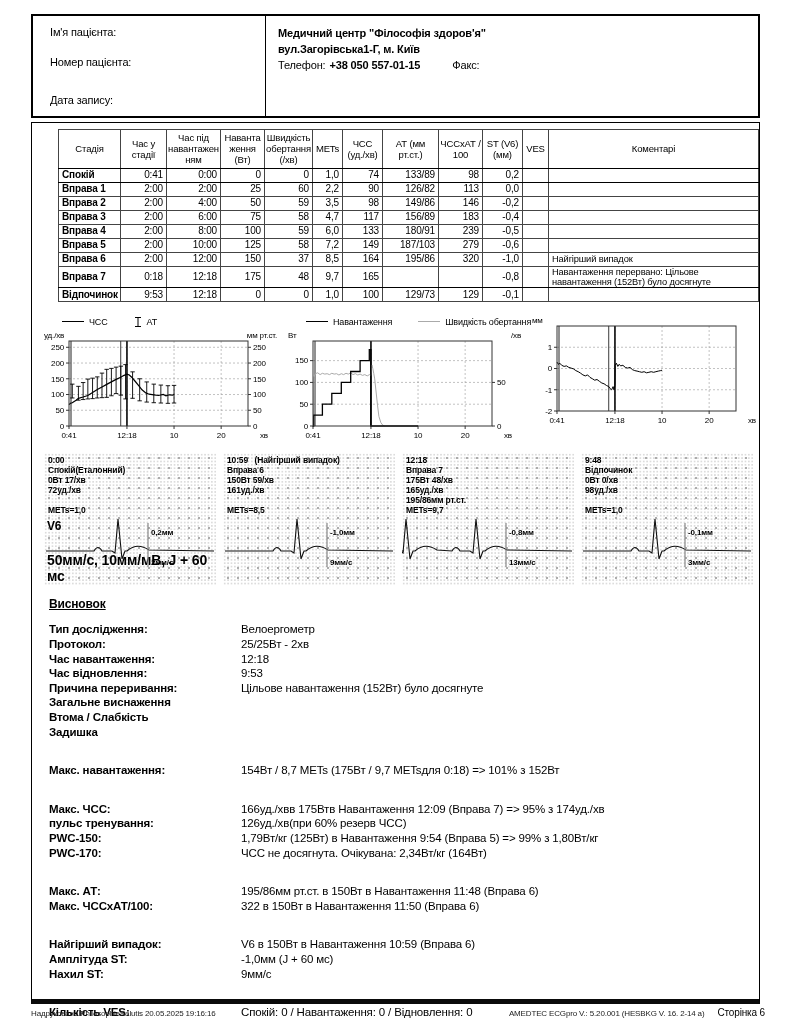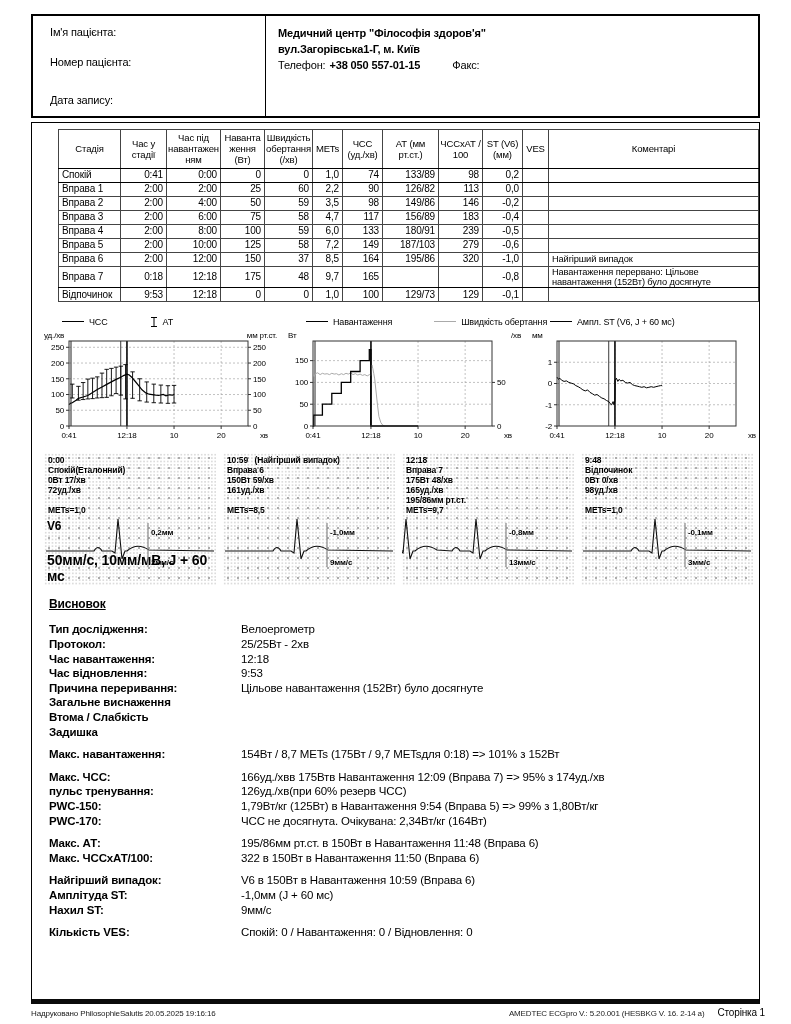--- a/index.html
+++ b/index.html
@@ -24,44 +24,44 @@
   
   .main-box{position:absolute;left:31px;top:122px;width:729px;height:882px;box-sizing:border-box;
             border:1.5px solid #000;border-bottom:5px solid #0a0a0a;}
   
   table.stage{border-collapse:collapse;margin:6px 0 0 26px;width:700px;font-size:10px;table-layout:fixed;
               border:1.5px solid #000;}
   table.stage th{font-weight:normal;font-size:9.5px;text-align:center;border:0.8px solid #444;
                  border-bottom:1.5px solid #000;padding:2px 1px;line-height:1.18;overflow-wrap:anywhere;}
   table.stage td{border:0.8px solid #444;padding:0 3px;height:13px;line-height:1.08;overflow:hidden;}
   table.stage td.num{text-align:right;}
-  table.stage td.stage{text-align:left;}
+  table.stage td.stage{text-align:left;font-weight:bold;}
   table.stage td.comment{text-align:left;font-size:9.3px;line-height:1.12;}
   table.stage tr.thick td{border-bottom:1.6px solid #000;}
   
   .charts-row{display:flex;gap:7px;margin:12px 0 0 10px;}
   .chart{width:237px;flex:none;}
-  .legend{display:flex;gap:42px;align-items:center;height:15px;padding-left:20px;font-size:9px;}
+  .legend{display:flex;gap:26px;align-items:center;height:15px;padding-left:20px;font-size:9px;}
   .legend .item{display:flex;align-items:center;gap:5px;white-space:nowrap;}
   .legend .sw{display:inline-block;width:22px;height:0;border-top:1.6px solid #000;}
   
   .ecg-row{display:flex;gap:7px;margin:8px 0 0 12px;}
   .ecg-panel{position:relative;width:172px;height:132px;flex:none;background-color:#fff;
      background-image:radial-gradient(#a8a8a8 0.7px,transparent 0.85px),radial-gradient(#dcdcdc 0.6px,transparent 0.75px);
      background-size:10px 10px,3.4px 3.4px;}
   .ecg-head{position:absolute;top:3px;left:4px;font-size:8.5px;font-weight:bold;line-height:1.16;white-space:pre;}
   .ecg-head div{min-height:9.6px;}
   .lead-label{position:absolute;top:66px;left:3px;font-weight:bold;font-size:12px;}
   .speed-note{position:absolute;bottom:1px;left:3px;font-size:14px;font-weight:bold;}
   svg.wave{position:absolute;left:0;bottom:12px;}
   
   .conclusion{margin:12px 0 0 17px;font-size:11.5px;}
   .concl-head{font-weight:bold;text-decoration:underline;font-size:12px;margin-bottom:11px;}
   .crow{display:flex;line-height:14.6px;}
-  .crow.gap{margin-top:8px;}
+  .crow.gap{margin-top:24px;}
   .crow .lab{width:192px;flex:none;font-weight:bold;}
   .crow .val{flex:1;}
   
   .footer{position:absolute;left:31px;top:1007px;width:734px;display:flex;align-items:baseline;font-size:8px;color:#222;}
   .footer .sw-text{margin-left:auto;}
   .footer .pg{margin-left:13px;font-size:10px;color:#000;}
 </style>
 </head>
 <body>
 
@@ -406,26 +406,21 @@
             <text x="179.15" y="109" text-anchor="middle" font-size="8" fill="#000" font-family="&quot;Liberation Sans&quot;,sans-serif">20</text>
             <text x="222" y="109" text-anchor="middle" font-size="8" fill="#000" font-family="&quot;Liberation Sans&quot;,sans-serif">хв</text>
             <text x="2" y="9" text-anchor="start" font-size="8" fill="#000" font-family="&quot;Liberation Sans&quot;,sans-serif">Вт</text>
             <text x="235" y="9" text-anchor="end" font-size="8" fill="#000" font-family="&quot;Liberation Sans&quot;,sans-serif">/хв</text>
             <line x1="84.93947368421053" y1="12" x2="84.93947368421053" y2="97" stroke="#222" stroke-width="1.8"></line>
             <line x1="29" y1="12" x2="29" y2="97" stroke="#222" stroke-width="1"></line>
             <polyline points="27.5,97.0 27.9,48.2 29.4,44.7 31.7,43.8 34.1,45.6 36.4,44.3 38.8,45.1 41.1,44.7 43.5,45.6 45.8,44.3 48.2,45.1 50.6,44.7 52.9,46.0 55.3,44.7 57.6,45.6 60.0,44.3 62.3,45.1 64.7,43.8 67.0,45.6 69.4,44.7 71.8,46.0 74.1,45.1 76.5,46.4 78.8,45.6 81.2,46.9 83.5,45.6 84.9,46.4 85.9,36.0 86.8,39.5 87.8,44.7 88.7,49.9 90.1,63.0 91.5,76.1 92.9,87.4 94.8,93.5 96.7,96.1 98.6,97.0" fill="none" stroke="#aaaaaa" stroke-width="1"></polyline>
             <polyline points="27.0,97.0 27.7,97.0 27.7,86.1 36.4,86.1 36.4,75.2 45.8,75.2 45.8,64.3 55.3,64.3 55.3,53.4 64.7,53.4 64.7,42.5 74.1,42.5 74.1,31.6 83.3,31.6 83.3,20.7 84.9,20.7 84.9,97.0 132.0,97.0" fill="none" stroke="#000000" stroke-width="1.3"></polyline>
             <rect x="27" y="12" width="179" height="85" fill="none" stroke="#333" stroke-width="1"></rect>
           </svg></div>
-      <div class="chart"><div class="legend">
-            <span class="item">
-              <span class="sw" style="border-top-color: rgb(0, 0, 0);"></span>
-              <span>Ампл. ST (V6, J + 60 мс)</span>
-            </span>
-          </div><svg width="237" height="112">
+      <div class="chart"><svg width="237" height="112">
             <line x1="24" y1="97" x2="27" y2="97" stroke="#000" stroke-width="0.8"></line>
             <text x="22" y="99.8" text-anchor="end" font-size="8" fill="#000" font-family="&quot;Liberation Sans&quot;,sans-serif">-2</text>
             <line x1="27" y1="75.75" x2="206" y2="75.75" stroke="#999" stroke-width="0.6" stroke-dasharray="2,2"></line>
             <line x1="24" y1="75.75" x2="27" y2="75.75" stroke="#000" stroke-width="0.8"></line>
             <text x="22" y="78.55" text-anchor="end" font-size="8" fill="#000" font-family="&quot;Liberation Sans&quot;,sans-serif">-1</text>
             <line x1="27" y1="54.5" x2="206" y2="54.5" stroke="#999" stroke-width="0.6" stroke-dasharray="2,2"></line>
             <line x1="24" y1="54.5" x2="27" y2="54.5" stroke="#000" stroke-width="0.8"></line>
             <text x="22" y="57.3" text-anchor="end" font-size="8" fill="#000" font-family="&quot;Liberation Sans&quot;,sans-serif">0</text>
             <line x1="27" y1="33.25" x2="206" y2="33.25" stroke="#999" stroke-width="0.6" stroke-dasharray="2,2"></line>
             <line x1="24" y1="33.25" x2="27" y2="33.25" stroke="#000" stroke-width="0.8"></line>
@@ -575,16 +570,16 @@
             <span class="val">Спокій: 0 / Навантаження: 0 / Відновлення: 0</span>
           </div>
         </div>
     </div>
 
   </div>
 
   <div class="footer">
     <span>Надруковано PhilosophieSalutis   20.05.2025 19:16:16</span>
     <span class="sw-text">AMEDTEC ECGpro V.: 5.20.001 (HESBKG V. 16. 2-14 a)</span>
-    <span class="pg">Сторінка 1</span>
+    <span class="pg">Сторінка 6</span>
   </div>
 
 </div>
 
 </body></html>

